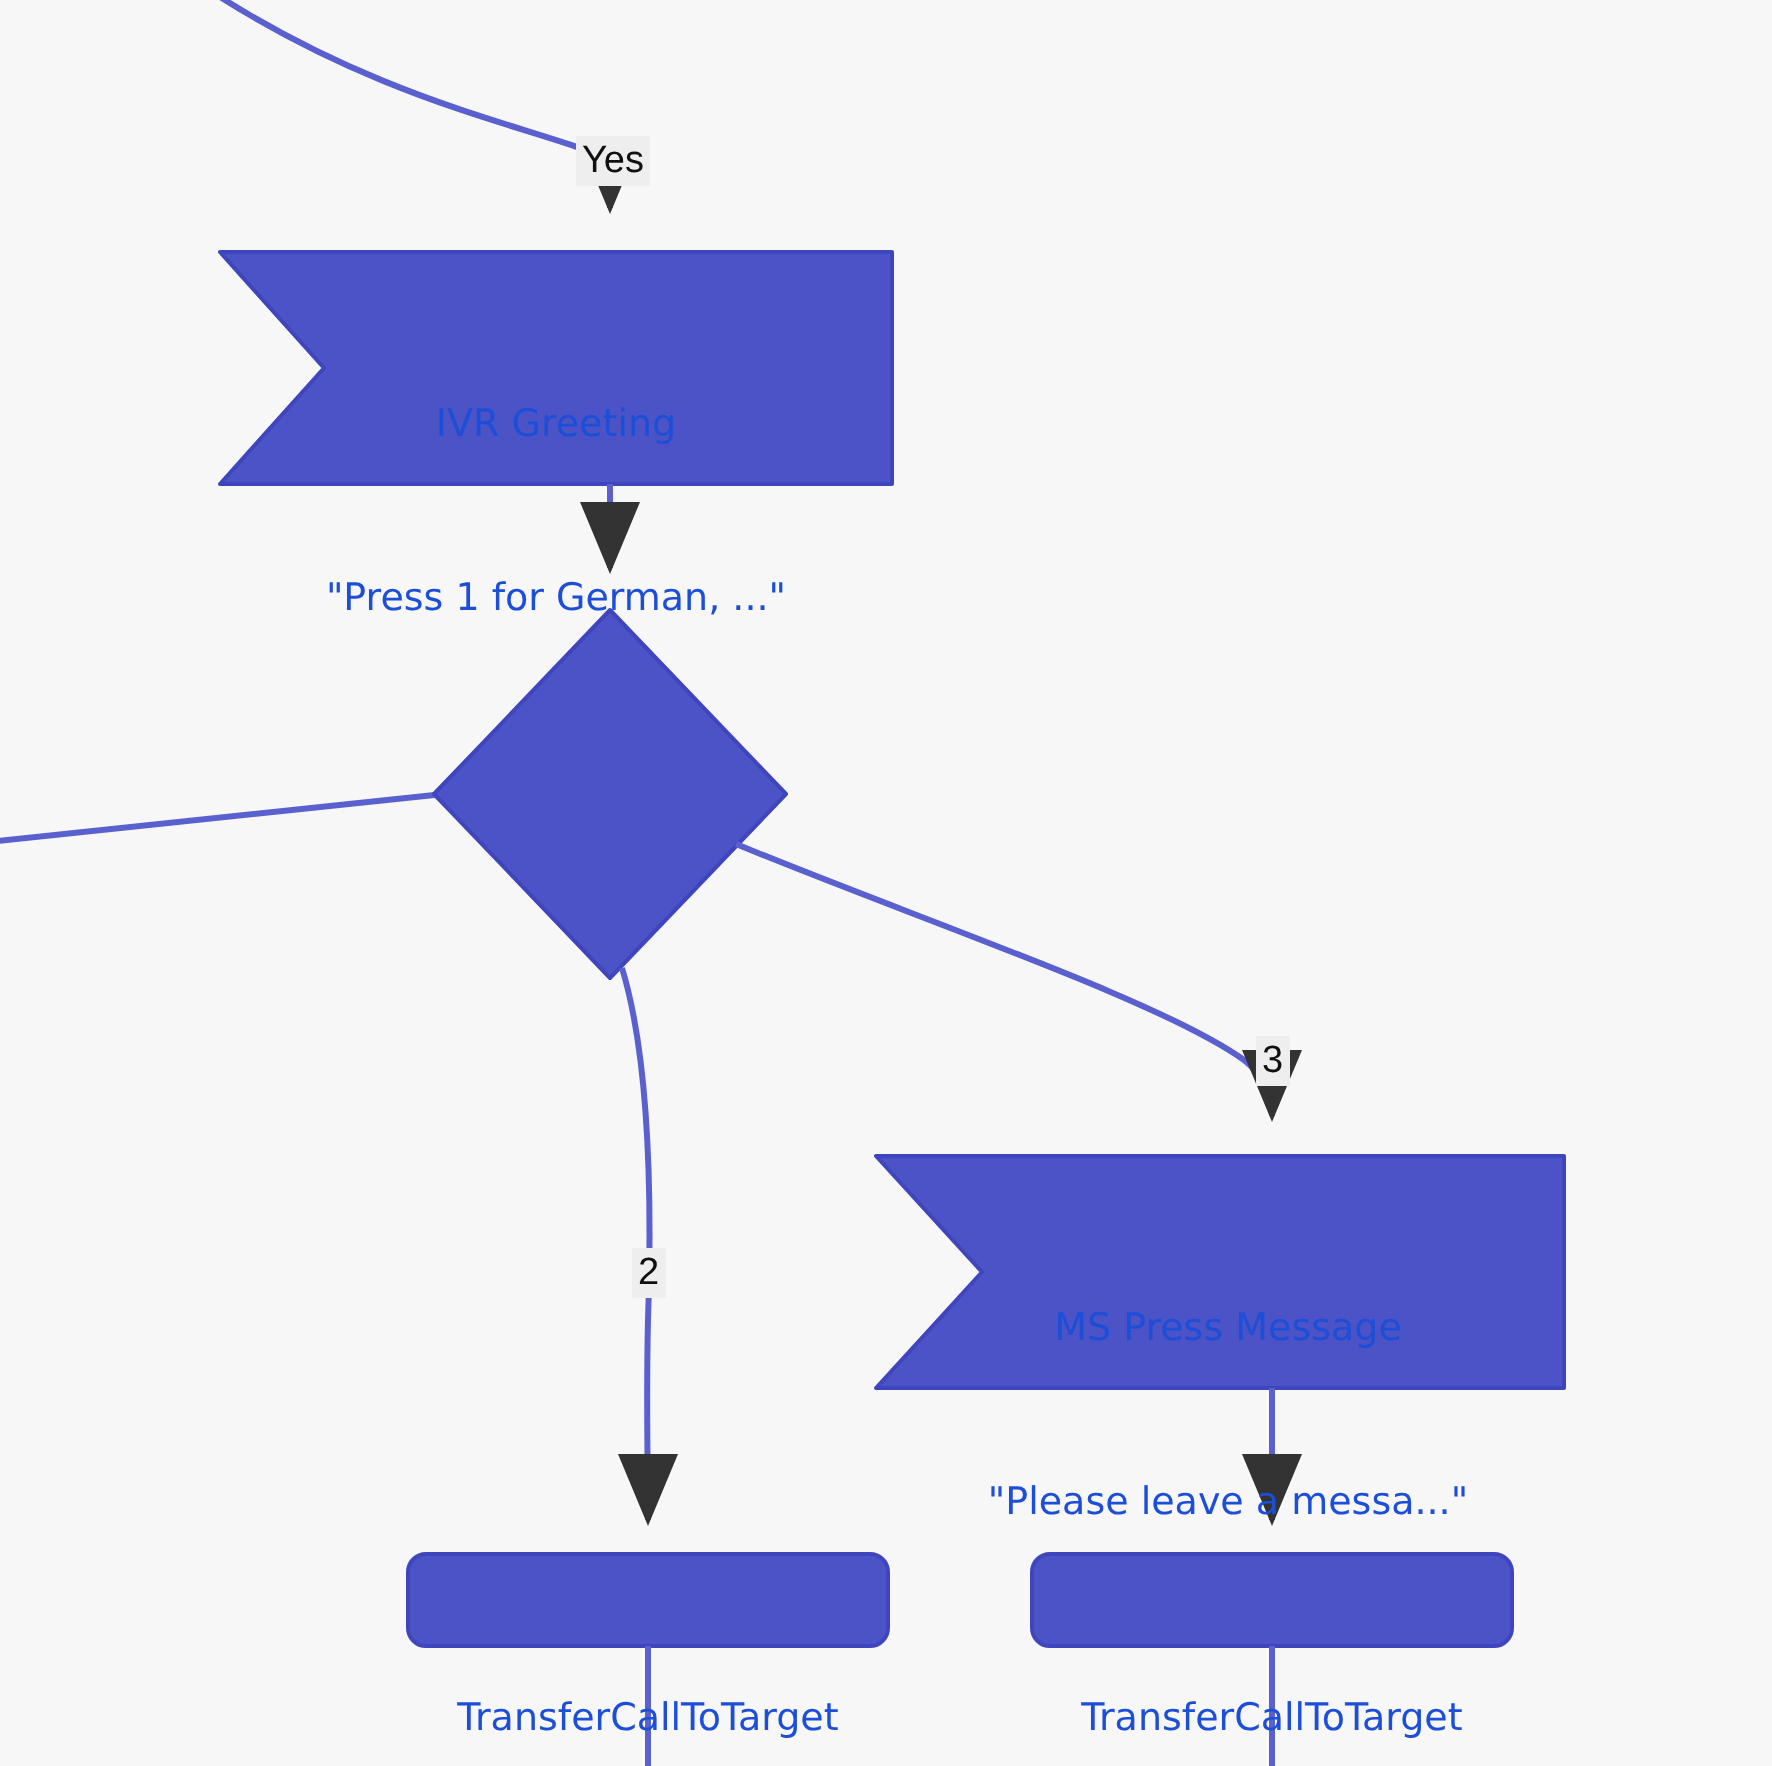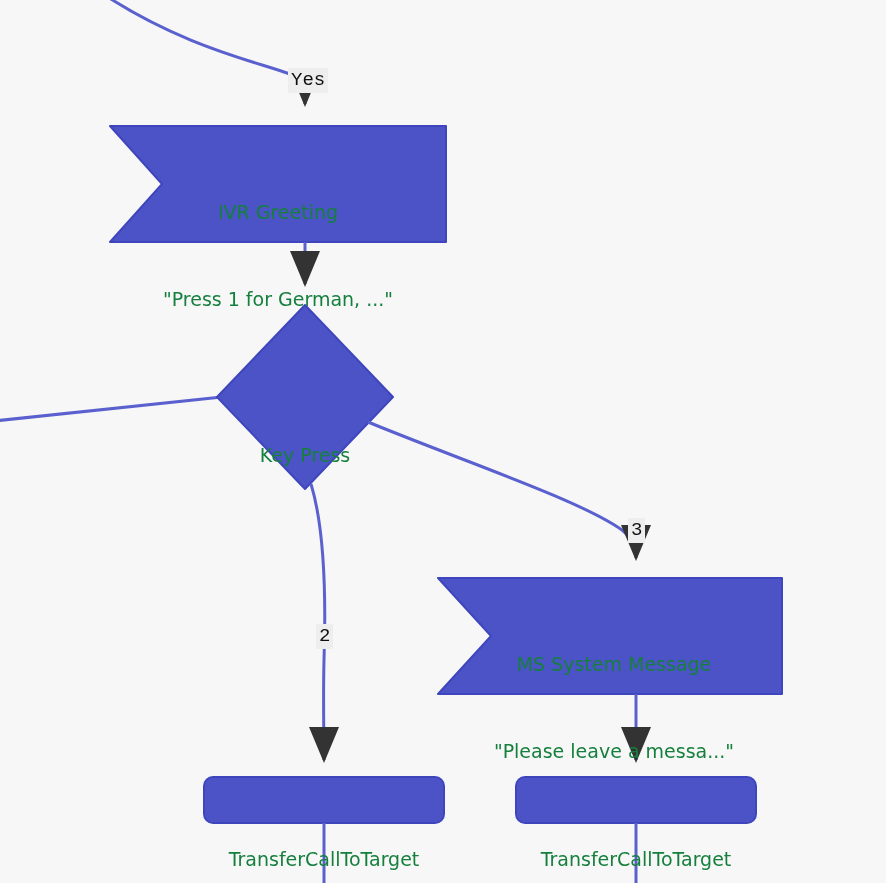--- a/index.html
+++ b/index.html
@@ -18,37 +18,37 @@
     overflow: hidden;
   }
   #graph {
     position: absolute;
     inset: 0;
     width: 886px;
     height: 883px;
   }
   .node-label {
     position: absolute;
-    color: #15803d;
+    color: #1d4ed8;
     font-size: 19px;
     line-height: 29px;
     text-align: center;
     white-space: pre;
     pointer-events: none;
     font-family: "DejaVu Sans", "Liberation Sans", sans-serif;
   }
   .edge-label {
     position: absolute;
     background: #eeeeee;
     color: #101010;
     font-size: 19px;
     line-height: 23px;
     padding: 1px 3px;
     text-align: left;
-    font-family: Liberation Mono, monospace;
+    font-family: Liberation Sans, sans-serif;
   }
 </style>
 </head>
 <body>
 
 <div id="canvas">
 
   <svg id="graph" viewBox="0 0 886 883" xmlns="http://www.w3.org/2000/svg">
     <defs>
       <marker id="arrow" viewBox="0 0 12 10" refX="11" refY="5" markerWidth="12" markerHeight="10" orient="auto-start-reverse">
@@ -80,26 +80,23 @@
 
     <path d="M 324,823 L 324,890" fill="none" stroke="#5a61cf" stroke-width="3"></path>
     <path d="M 636,823 L 636,890" fill="none" stroke="#5a61cf" stroke-width="3"></path>
   </svg>
 
   <div class="node-label" style="left:110px; top:140px; width:336px;">
     <div>IVR Greeting</div>
     <div>"Press 1 for German, ..."</div>
   </div>
 
-  <div class="node-label" style="left:217px; top:383px; width:176px;">
-    <div>Key Press</div>
-  </div>
 
   <div class="node-label" style="left:446px; top:592px; width:336px;">
-    <div>MS System Message</div>
+    <div>MS Press Message</div>
     <div>"Please leave a messa..."</div>
   </div>
 
   <div class="node-label" style="left:204px; top:787px; width:240px;">
     <div>TransferCallToTarget</div>
   </div>
 
   <div class="node-label" style="left:516px; top:787px; width:240px;">
     <div>TransferCallToTarget</div>
   </div>

